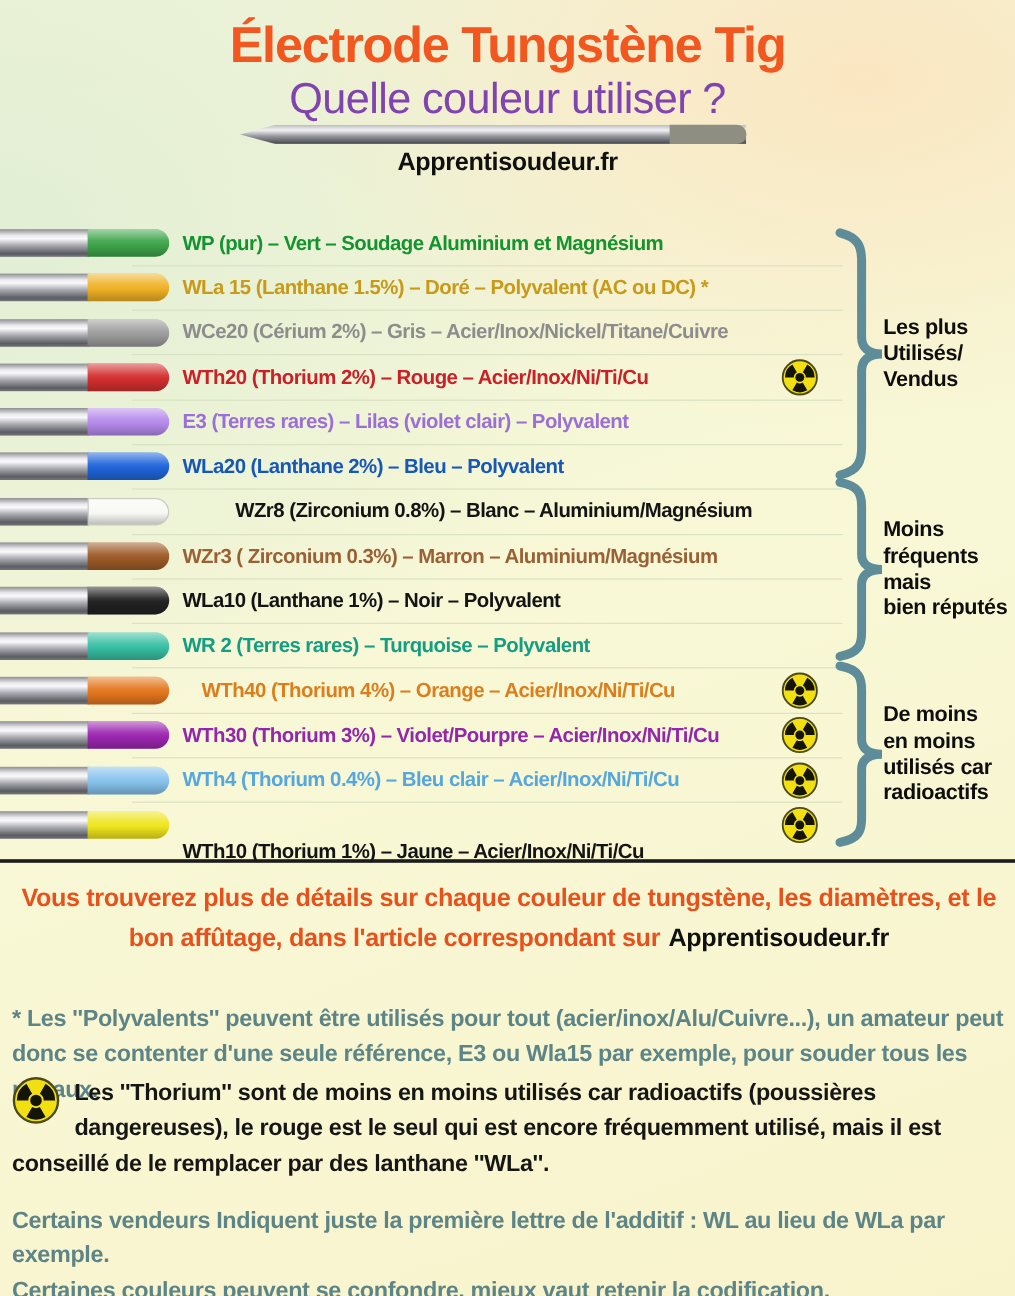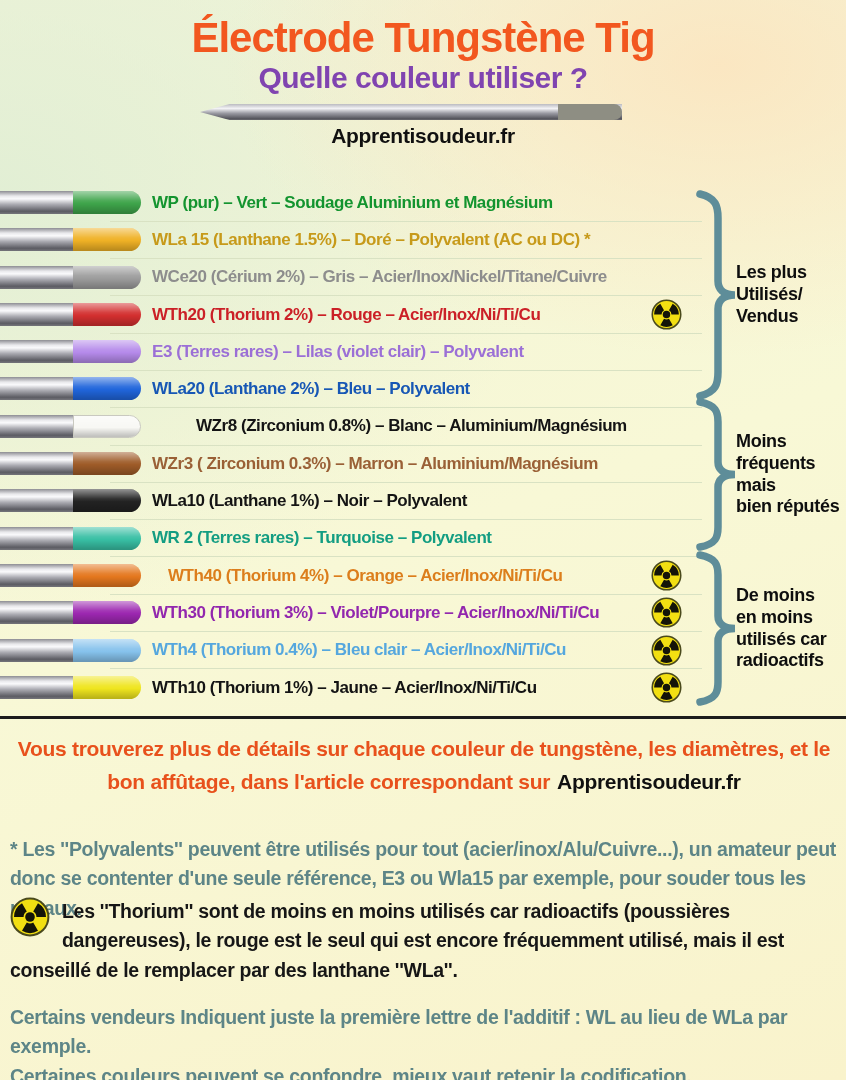--- a/index.html
+++ b/index.html
@@ -12,21 +12,21 @@
       radial-gradient(120% 70% at 0% 18%, rgba(224,238,212,.9) 0%, rgba(224,238,212,0) 55%),
       linear-gradient(160deg, #f0f4d9 0%, #f8f8d6 50%, #f9f3cc 100%);
   }
   
   .title {
     position:absolute; top:14px; left:0; width:100%; text-align:center;
     font-size:42px; font-weight:bold; letter-spacing:-1px; color:var(--title-color);
   }
   .subtitle {
     position:absolute; top:61px; left:0; width:100%; text-align:center;
-    font-size:30px; font-weight:bold; letter-spacing:-0.5px; color:var(--subtitle-color);
+    font-size:36px; font-weight:normal; letter-spacing:-0.5px; color:var(--subtitle-color);
   }
   .big-electrode { position:absolute; top:104px; left:200px; width:422px; height:16px; }
   .big-electrode .shaft {
     position:absolute; inset:0;
     clip-path:polygon(0% 50%, 7% 0%, 100% 0%, 100% 100%, 7% 100%);
     background:linear-gradient(180deg,#babac0 0%, #f2f2f5 28%, #9a9aa2 58%, #55555c 92%, #6a6a70 100%);
   }
   .big-electrode .cap {
     position:absolute; right:0; top:0; width:64px; height:100%;
     background:#8e8e83; border-radius:0 8px 8px 0;
@@ -249,21 +249,21 @@
           <use href="#trefoil"></use>
         </svg>
     </div>
       <div class="row">
       <div class="stick">
         <div class="rod"></div>
         <div class="tip" style="background-color: rgb(239, 229, 30);">
             <div class="gloss"></div>
           </div>
       </div>
-      <div class="row-label" style="color: rgb(20, 20, 20);">WTh10 (Thorium 1%) – Jaune – Acier/Inox/Ni/Ti/Cu</div>
+      <div class="row-label" style="color: rgb(20, 20, 20); margin-top: 22px;">WTh10 (Thorium 1%) – Jaune – Acier/Inox/Ni/Ti/Cu</div>
       <svg class="rad-icon" viewBox="0 0 100 100" style="visibility: visible;">
           <use href="#trefoil"></use>
         </svg>
     </div>
     </div>
 
   <div class="group group-1">
     <svg class="brace" viewBox="0 0 44 212" preserveAspectRatio="none">
       <path d="M8,5 C24,9 26,17 26,29 L26,92 C26,100 31,106 43,106 C31,106 26,112 26,120 L26,183 C26,195 24,203 8,207"></path>
     </svg>

